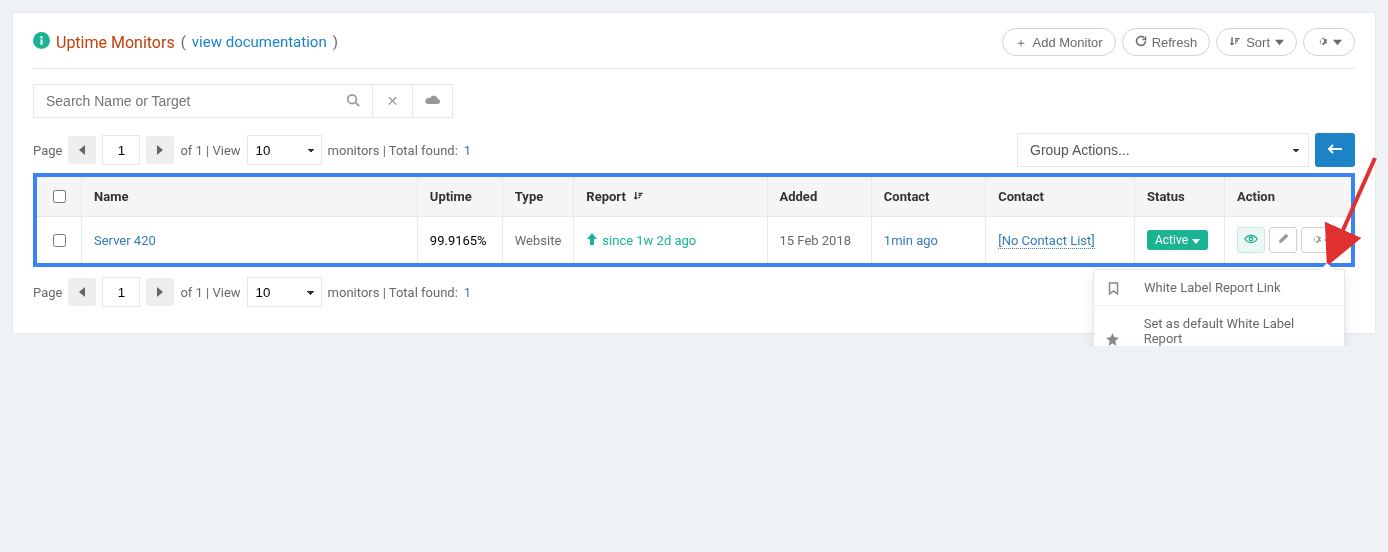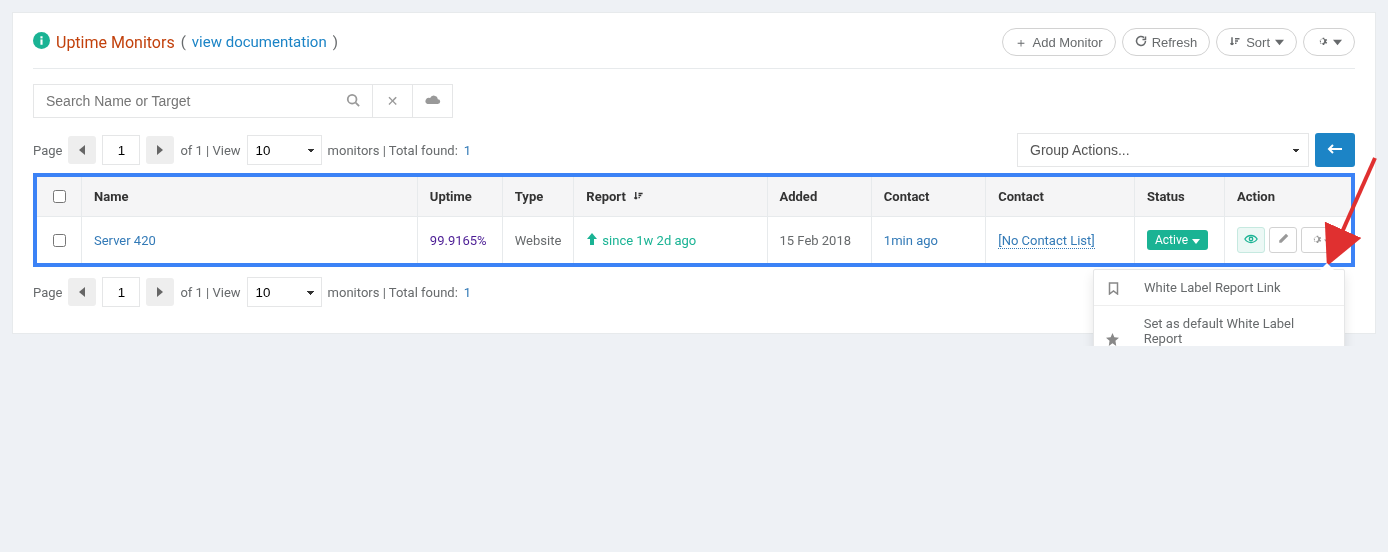--- a/index.html
+++ b/index.html
@@ -107,21 +107,21 @@
   }
   table.main {
     width:100%; border-collapse:collapse; border:4px solid #3b82f6;
   }
   table.main th, table.main td {
     border:1px solid #e7eaec; padding:10px 12px; text-align:left; font-size:13px; color:#676a6c;
     vertical-align:middle;
   }
   table.main th { background:#f5f5f6; font-weight:700; color:#333;}
   .link { color:#337ab7; cursor:pointer; }
-  .uptime-v { color:#4c1d95; }
+  .uptime-v { color:#000000; }
   .report-v { color:#1ab394; display:inline-flex; align-items:center; gap:4px;}
   .checked-v { color:#337ab7; }
   .contact-v { color:#337ab7; border-bottom:1px dotted #337ab7; cursor:pointer;}
   .status-badge {
     background:#1ab394; color:#fff; border-radius:3px; padding:3px 8px; font-size:12px;
     display:inline-flex; align-items:center; gap:4px;
   }
   .act-btns { display:flex; gap:4px; }
   .act-btn {
     width:28px; height:26px; border:1px solid #d2d2d2; border-radius:3px; background:#fff;

